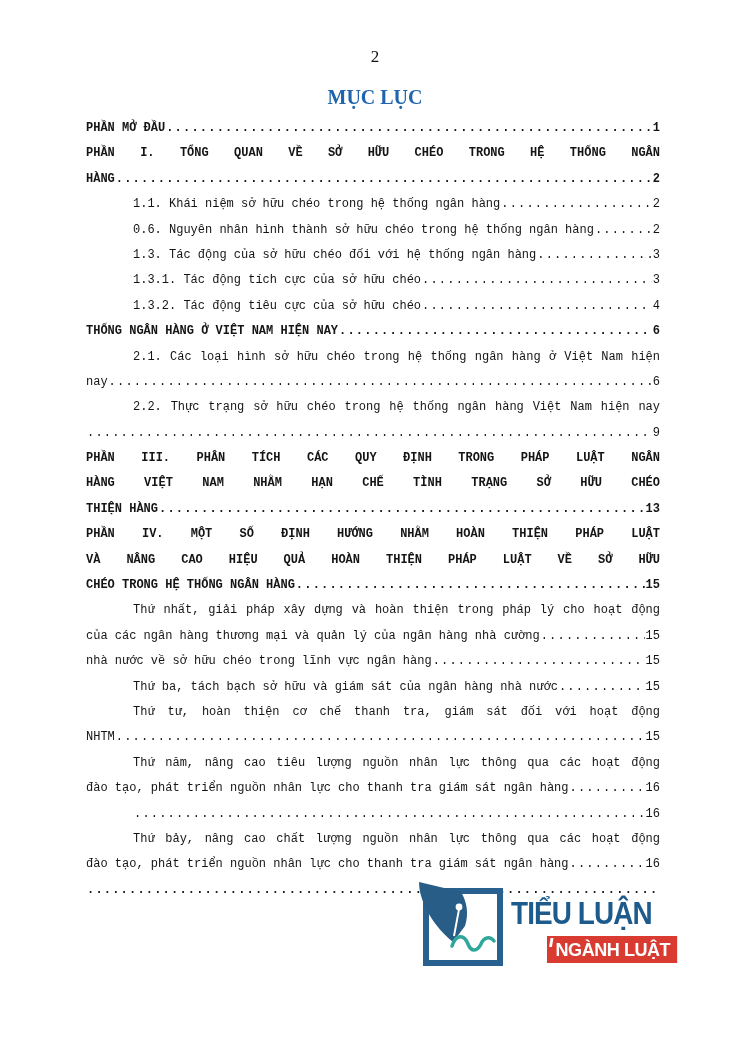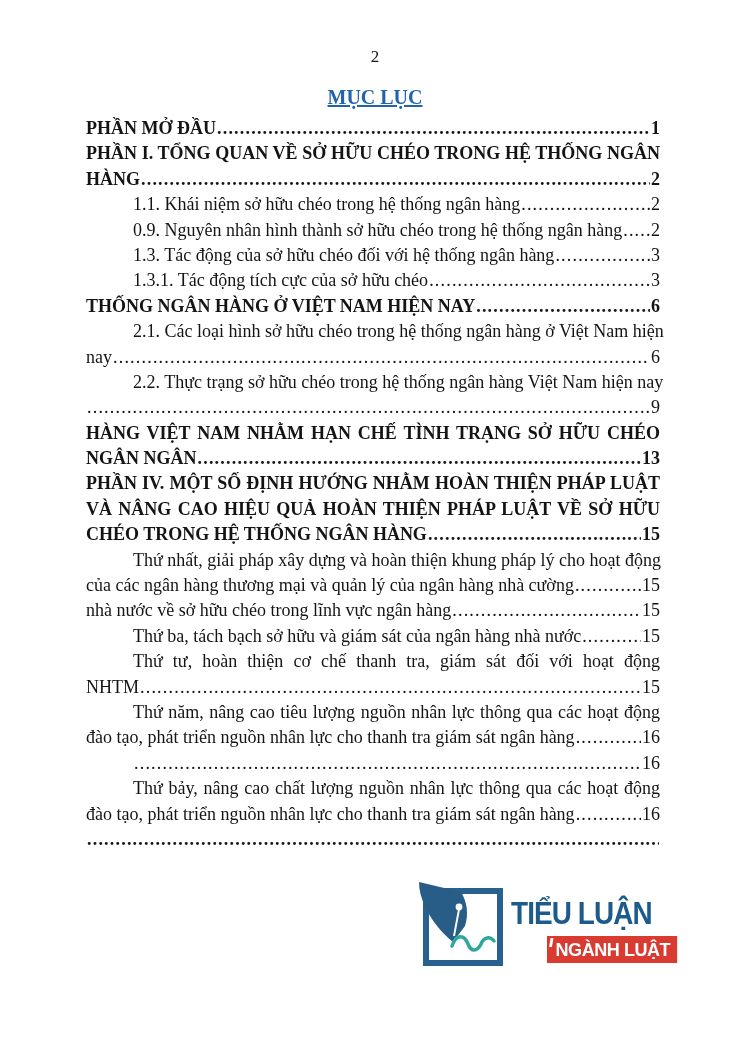--- a/index.html
+++ b/index.html
@@ -18,25 +18,26 @@
     font-family:"Liberation Serif", serif;
     color:var(--text-color);
   }
   .page-num{
     position:absolute;top:46px;left:0;width:100%;
     text-align:center;font-size:17px;line-height:22px;
   }
   .doc-title{
     position:absolute;top:84px;left:0;width:100%;
     text-align:center;font-size:20px;line-height:26px;
-    font-weight:bold;color:var(--title-blue);text-decoration:underline;
+    font-weight:bold;color:var(--title-blue);
   }
   .toc{
     position:absolute;left:86px;top:116px;width:574px;
-    font-size:18px;
+    font-size:12px;
+    font-family:Liberation Mono, monospace;
   }
   .toc-line{
     display:flex;align-items:baseline;
     height:25.4px;line-height:25.4px;
     white-space:nowrap;
   }
   .toc-line.b{font-weight:bold;}
   .toc-line.ind{padding-left:47px;}
   .toc-line .t{white-space:nowrap;}
   .toc-line .leader{
@@ -103,34 +104,39 @@
     <span class="t">HÀNG</span>
     <span class="leader"></span>
     <span class="pg">2</span>
   </div>
     <div class="toc-line ind">
     <span class="t">1.1. Khái niệm sở hữu chéo trong hệ thống ngân hàng</span>
     <span class="leader"></span>
     <span class="pg">2</span>
   </div>
     <div class="toc-line ind">
-    <span class="t">0.9. Nguyên nhân hình thành sở hữu chéo trong hệ thống ngân hàng</span>
+    <span class="t">0.6. Nguyên nhân hình thành sở hữu chéo trong hệ thống ngân hàng</span>
     <span class="leader"></span>
     <span class="pg">2</span>
   </div>
     <div class="toc-line ind">
     <span class="t">1.3. Tác động của sở hữu chéo đối với hệ thống ngân hàng</span>
     <span class="leader"></span>
     <span class="pg">3</span>
   </div>
     <div class="toc-line ind">
     <span class="t">1.3.1. Tác động tích cực của sở hữu chéo</span>
     <span class="leader"></span>
     <span class="pg">3</span>
   </div>
+    <div class="toc-line ind">
+    <span class="t">1.3.2. Tác động tiêu cực của sở hữu chéo</span>
+    <span class="leader"></span>
+    <span class="pg">4</span>
+  </div>
     <div class="toc-line b">
     <span class="t">THỐNG NGÂN HÀNG Ở VIỆT NAM HIỆN NAY</span>
     <span class="leader"></span>
     <span class="pg">6</span>
   </div>
     <div class="toc-line ind fill">
     <span class="t">2.1. Các loại hình sở hữu chéo trong hệ thống ngân hàng ở Việt Nam hiện</span>
     
     
   </div>
@@ -143,46 +149,51 @@
     <span class="t">2.2. Thực trạng sở hữu chéo trong hệ thống ngân hàng Việt Nam hiện nay</span>
     
     
   </div>
     <div class="toc-line">
     <span class="t"></span>
     <span class="leader"></span>
     <span class="pg">9</span>
   </div>
     <div class="toc-line b fill">
+    <span class="t">PHẦN III. PHÂN TÍCH CÁC QUY ĐỊNH TRONG PHÁP LUẬT NGÂN</span>
+    
+    
+  </div>
+    <div class="toc-line b fill">
     <span class="t">HÀNG VIỆT NAM NHẰM HẠN CHẾ TÌNH TRẠNG SỞ HỮU CHÉO</span>
     
     
   </div>
     <div class="toc-line b">
-    <span class="t">NGÂN NGÂN</span>
+    <span class="t">THIỆN HÀNG</span>
     <span class="leader"></span>
     <span class="pg">13</span>
   </div>
     <div class="toc-line b fill">
     <span class="t">PHẦN IV. MỘT SỐ ĐỊNH HƯỚNG NHẰM HOÀN THIỆN PHÁP LUẬT</span>
     
     
   </div>
     <div class="toc-line b fill">
     <span class="t">VÀ NÂNG CAO HIỆU QUẢ HOÀN THIỆN PHÁP LUẬT VỀ SỞ HỮU</span>
     
     
   </div>
     <div class="toc-line b">
     <span class="t">CHÉO TRONG HỆ THỐNG NGÂN HÀNG</span>
     <span class="leader"></span>
     <span class="pg">15</span>
   </div>
     <div class="toc-line ind fill">
-    <span class="t">Thứ nhất, giải pháp xây dựng và hoàn thiện khung pháp lý cho hoạt động</span>
+    <span class="t">Thứ nhất, giải pháp xây dựng và hoàn thiện trong pháp lý cho hoạt động</span>
     
     
   </div>
     <div class="toc-line">
     <span class="t">của các ngân hàng thương mại và quản lý của ngân hàng nhà cường</span>
     <span class="leader"></span>
     <span class="pg">15</span>
   </div>
     <div class="toc-line">
     <span class="t">nhà nước về sở hữu chéo trong lĩnh vực ngân hàng</span>

